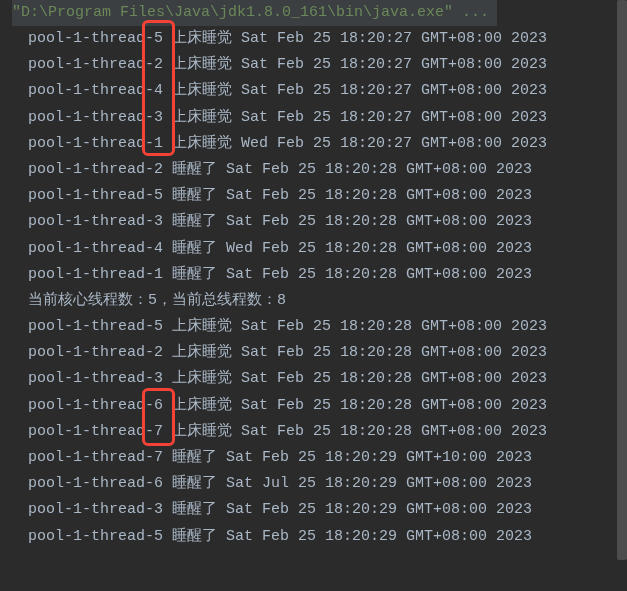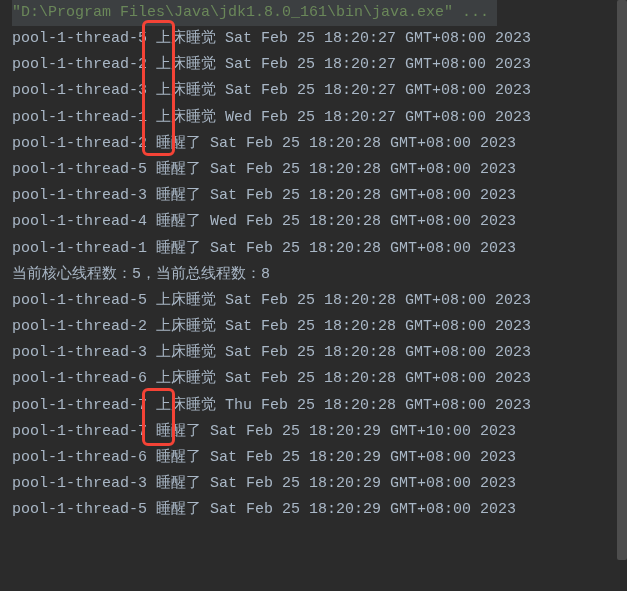--- a/index.html
+++ b/index.html
@@ -1,52 +1,53 @@
 <!DOCTYPE html>
 <html><head>
   <meta charset="utf-8">
   <style>
     * { margin: 0; padding: 0; box-sizing: border-box; }
     body { background: #2b2b2b; font-family: "Consolas", "Courier New", monospace; font-size: 15px; color: #a9b7c6; width: 627px; height: 591px; overflow: hidden; position: relative; }
     .header-line { height: 26px; line-height: 26px; padding-left: 12px; color: #8a9199; white-space: nowrap; }
     .header-quoted { color: #6a8759; }
     .header-bg { background: #3c3f41; display: inline-block; padding-right: 8px; }
-    .console { padding-left: 12px; }
+    .console { padding-left: 28px; }
     .line { height: 26.2px; line-height: 26.2px; white-space: pre; position: relative; }
     .scrollbar-track { position: absolute; right: 0; top: 0; width: 10px; height: 591px; background: #2b2b2b; }
     .scrollbar-thumb { position: absolute; right: 0; top: 0; width: 10px; height: 560px; background: #4d4d4d; border-radius: 2px; }
     .hl-red { position: absolute; border: 3px solid #f44336; border-radius: 6px; pointer-events: none; }
     .hl-red-1 { left: 142px; top: 20px; width: 33px; height: 136px; }
     .hl-red-2 { left: 142px; top: 388px; width: 33px; height: 58px; }
   </style>
 </head>
 <body>
 
 <div class="header-line">
   <span class="header-bg"><span class="header-quoted">"D:\Program Files\Java\jdk1.8.0_161\bin\java.exe" ...</span></span>
 </div>
 
 <div class="console">
   <div class="line">pool-1-thread-5 上床睡觉 Sat Feb 25 18:20:27 GMT+08:00 2023</div>
   <div class="line">pool-1-thread-2 上床睡觉 Sat Feb 25 18:20:27 GMT+08:00 2023</div>
+  <div class="line">pool-1-thread-4 上床睡觉 Sat Feb 25 18:20:27 GMT+08:00 2023</div>
   <div class="line">pool-1-thread-3 上床睡觉 Sat Feb 25 18:20:27 GMT+08:00 2023</div>
   <div class="line">pool-1-thread-1 上床睡觉 Wed Feb 25 18:20:27 GMT+08:00 2023</div>
   <div class="line">pool-1-thread-2 睡醒了 Sat Feb 25 18:20:28 GMT+08:00 2023</div>
   <div class="line">pool-1-thread-5 睡醒了 Sat Feb 25 18:20:28 GMT+08:00 2023</div>
   <div class="line">pool-1-thread-3 睡醒了 Sat Feb 25 18:20:28 GMT+08:00 2023</div>
   <div class="line">pool-1-thread-4 睡醒了 Wed Feb 25 18:20:28 GMT+08:00 2023</div>
   <div class="line">pool-1-thread-1 睡醒了 Sat Feb 25 18:20:28 GMT+08:00 2023</div>
   <div class="line">当前核心线程数：5，当前总线程数：8</div>
   <div class="line">pool-1-thread-5 上床睡觉 Sat Feb 25 18:20:28 GMT+08:00 2023</div>
   <div class="line">pool-1-thread-2 上床睡觉 Sat Feb 25 18:20:28 GMT+08:00 2023</div>
   <div class="line">pool-1-thread-3 上床睡觉 Sat Feb 25 18:20:28 GMT+08:00 2023</div>
   <div class="line">pool-1-thread-6 上床睡觉 Sat Feb 25 18:20:28 GMT+08:00 2023</div>
-  <div class="line">pool-1-thread-7 上床睡觉 Thu Feb 25 18:20:28 GMT+08:00 2023</div>
+  <div class="line">pool-1-thread-7 上床睡觉 Sat Feb 25 18:20:28 GMT+08:00 2023</div>
   <div class="line">pool-1-thread-7 睡醒了 Sat Feb 25 18:20:29 GMT+10:00 2023</div>
-  <div class="line">pool-1-thread-6 睡醒了 Sat Feb 25 18:20:29 GMT+08:00 2023</div>
+  <div class="line">pool-1-thread-6 睡醒了 Sat Jul 25 18:20:29 GMT+08:00 2023</div>
   <div class="line">pool-1-thread-3 睡醒了 Sat Feb 25 18:20:29 GMT+08:00 2023</div>
   <div class="line">pool-1-thread-5 睡醒了 Sat Feb 25 18:20:29 GMT+08:00 2023</div>
 </div>
 
 <div class="hl-red hl-red-1"></div>
 <div class="hl-red hl-red-2"></div>
 
 <div class="scrollbar-track">
   <div class="scrollbar-thumb"></div>
 </div>

